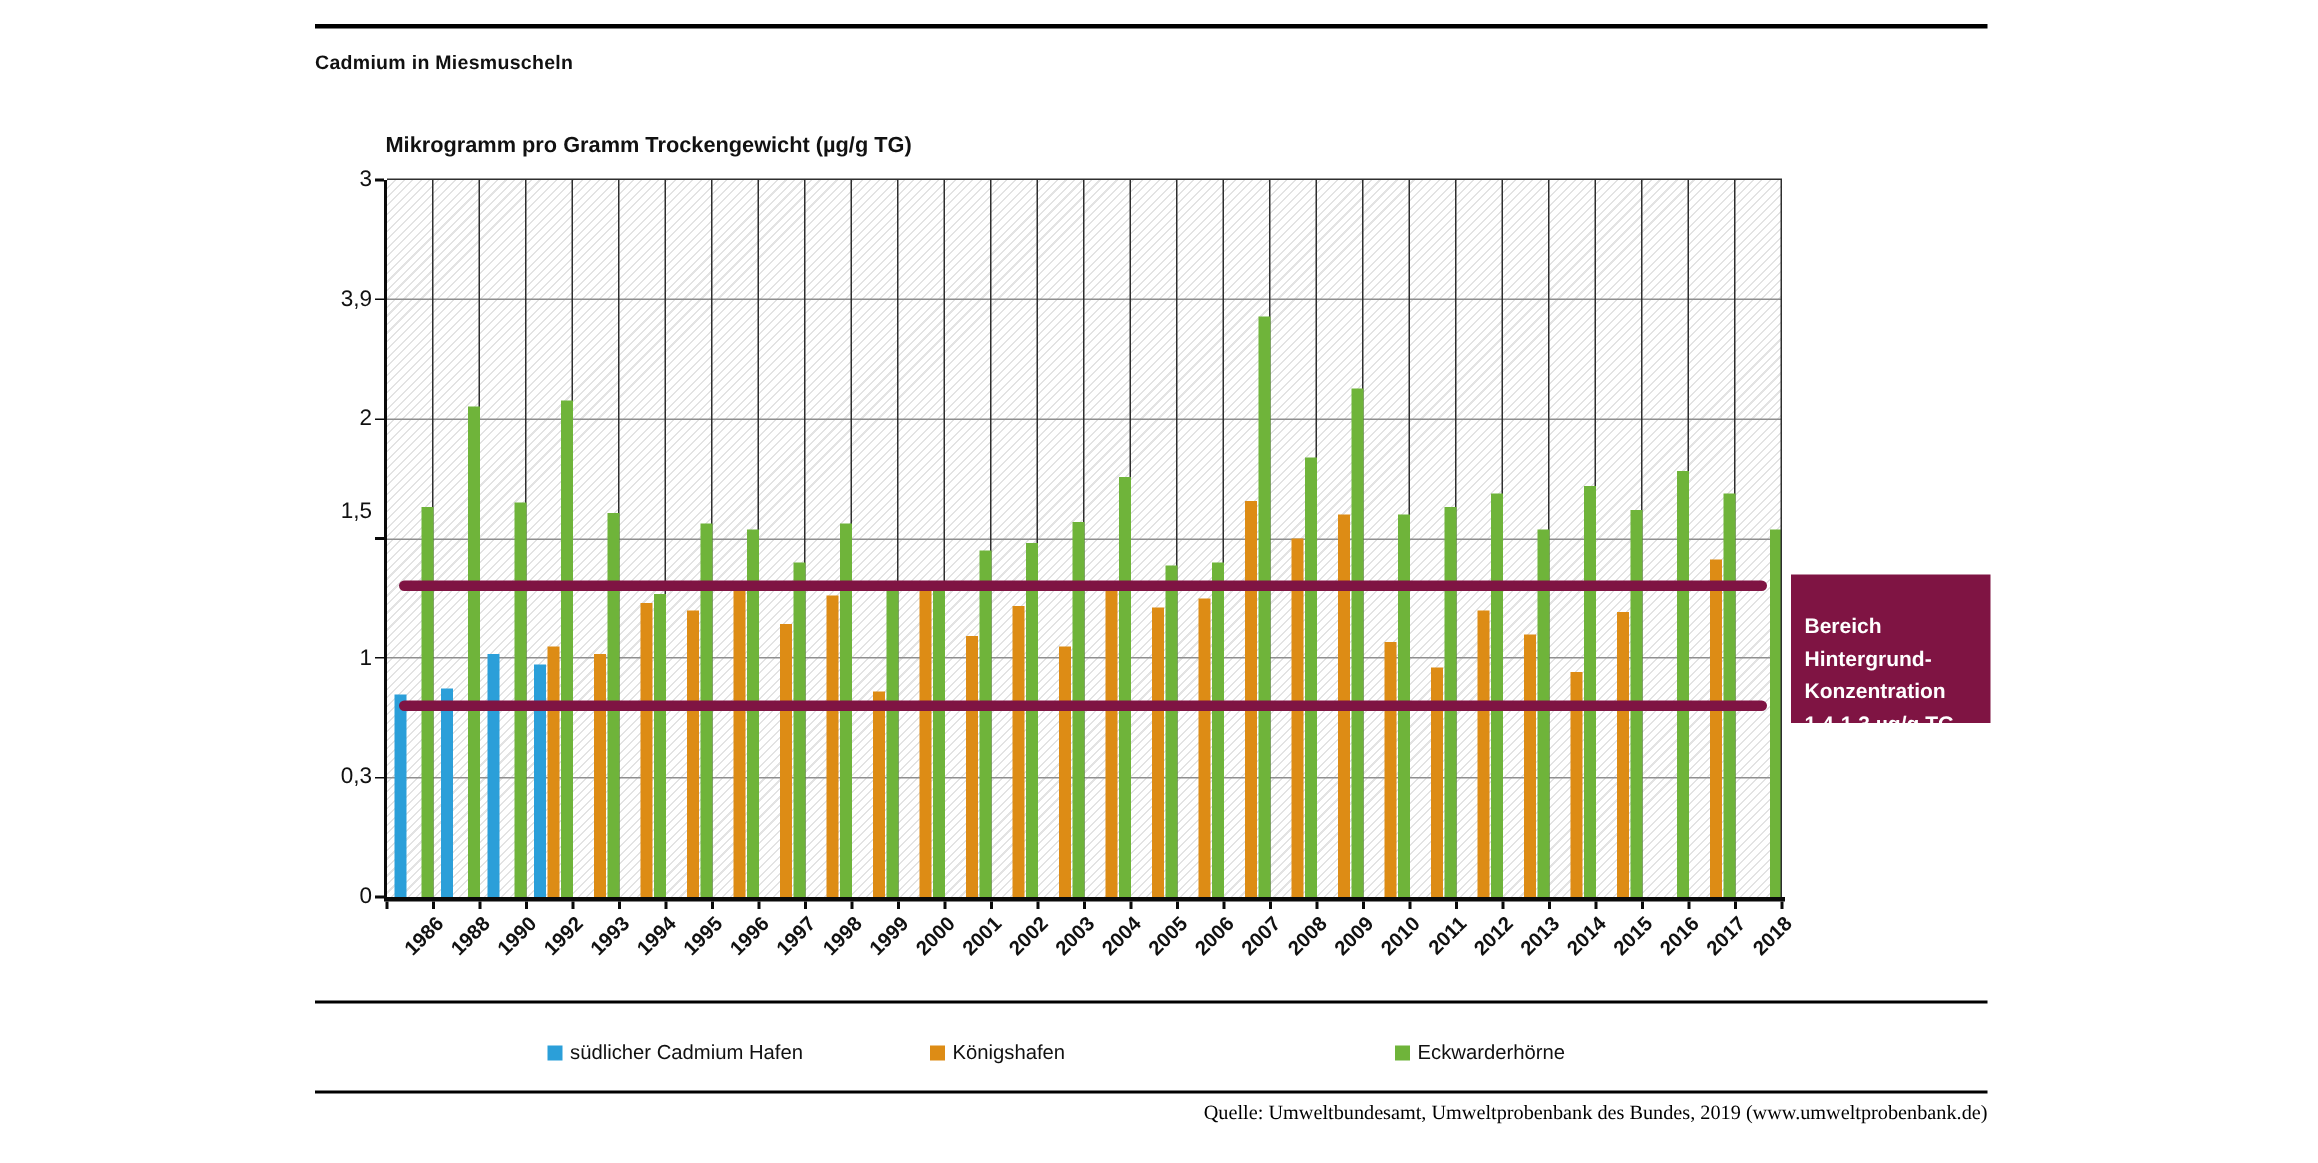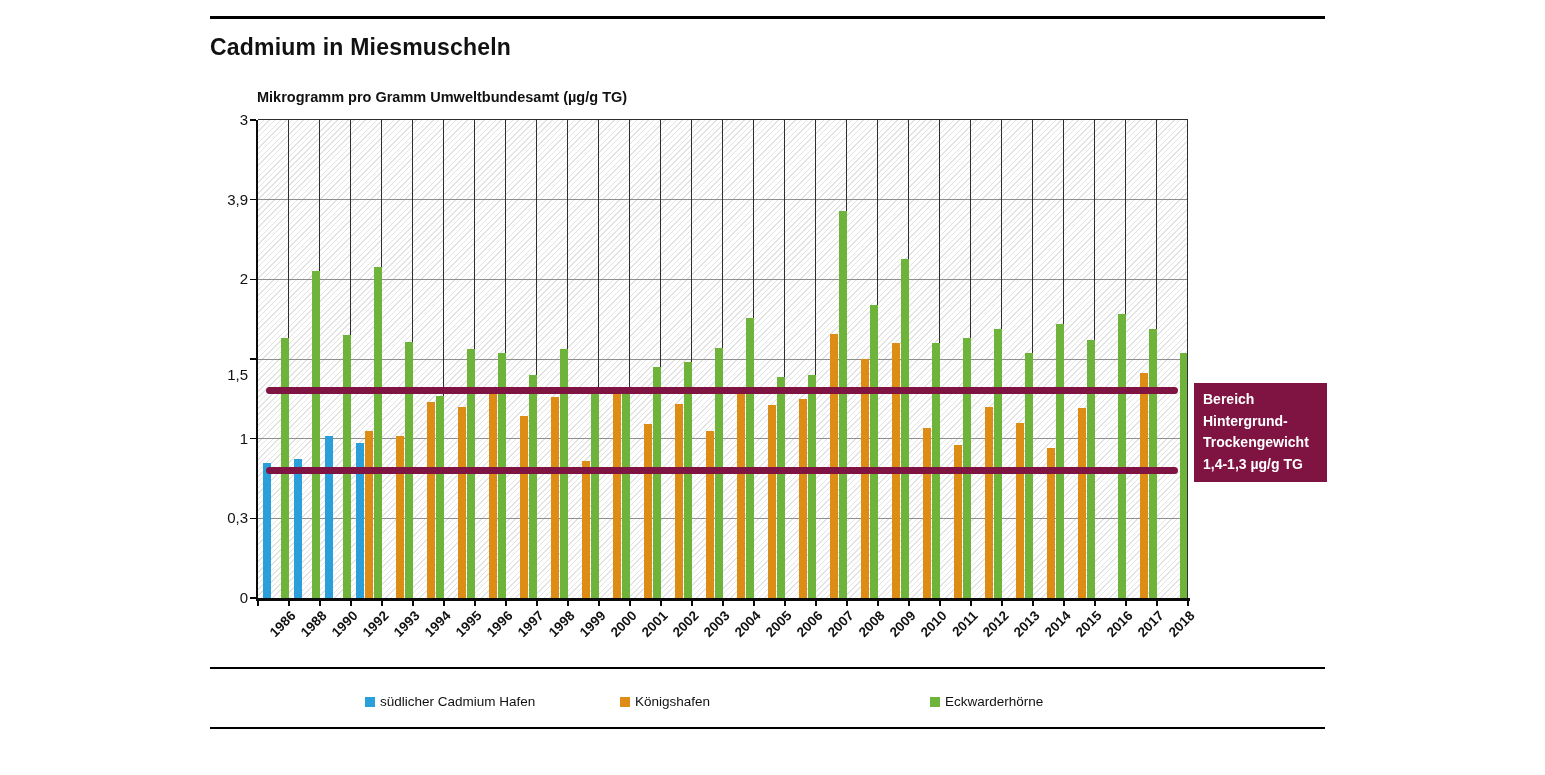--- a/index.html
+++ b/index.html
@@ -1,55 +1,55 @@
 <!DOCTYPE html>
 <html><head>
 <meta charset="utf-8">
 <style>
   html,body{margin:0;padding:0;background:#fff;}
   #page{position:relative;width:1545px;height:775px;background:#fff;overflow:hidden;
         font-family:"Liberation Sans",sans-serif;color:#111;}
   .rule{position:absolute;background:#000;}
-  #page-title{position:absolute;left:210px;top:34px;font-size:23px;font-weight:bold;letter-spacing:.2px;}
+  #page-title{position:absolute;left:210px;top:34px;font-size:13px;font-weight:bold;letter-spacing:.2px;}
   #axis-title{position:absolute;left:257px;top:89px;font-size:14.5px;font-weight:bold;}
   
   #plot{position:absolute;left:258px;top:120px;width:930px;height:478px;
         background:repeating-linear-gradient(-45deg,#ffffff 0px,#ffffff 3px,#e3e3e3 3px,#e3e3e3 4px);}
   .pborder{position:absolute;background:#2e2e2e;z-index:4;}
   .axisline{position:absolute;background:#0a0a0a;z-index:4;}
   .hgrid{position:absolute;left:0;width:930px;height:1px;background:#8f8f8f;z-index:1;}
   .group{position:absolute;top:0;height:478px;width:31px;box-sizing:border-box;z-index:2;}
   .group.bordered{border-right:1px solid #2e2e2e;}
   .bar{position:absolute;bottom:0;width:8.1px;z-index:2;}
   .refline{position:absolute;height:7px;border-radius:3.5px;z-index:3;}
   .ytick{position:absolute;width:6px;height:1.5px;background:#0a0a0a;z-index:4;}
   .xtick{position:absolute;width:1.5px;height:5px;background:#0a0a0a;z-index:4;}
   .ylabel{position:absolute;width:46px;text-align:right;font-size:15px;color:#111;}
   .xlabel{position:absolute;width:64px;text-align:right;font-size:13.5px;font-weight:600;
           transform:rotate(-45deg);transform-origin:100% 0%;white-space:nowrap;}
   
   #annotation-box{position:absolute;left:1194px;top:383px;width:133px;height:99px;box-sizing:border-box;
-          padding:6px 9px;color:#fff;font-size:14px;font-weight:bold;line-height:21.5px;white-space:nowrap;}
+          padding:24px 9px;color:#fff;font-size:14px;font-weight:bold;line-height:21.5px;white-space:nowrap;}
   
   .legend-item{position:absolute;top:694px;height:16px;}
   .legend-swatch{position:absolute;top:3px;left:0;width:10px;height:10px;}
   .legend-label{position:absolute;left:15px;top:0;font-size:13.5px;white-space:nowrap;}
   #source-line{position:absolute;right:220px;top:734px;font-family:"Liberation Serif",serif;
           font-size:13.5px;color:#000;white-space:nowrap;}
 </style>
 </head>
 <body>
 
 <div id="page">
 
   <div class="rule" style="left:210px;top:16px;width:1115px;height:2.5px;"></div>
 
   <div id="page-title">Cadmium in Miesmuscheln</div>
 
-  <div id="axis-title">Mikrogramm pro Gramm Umweltbundesamt (µg/g TG)</div>
+  <div id="axis-title">Mikrogramm pro Gramm Trockengewicht (µg/g TG)</div>
 
   <div id="plot">
     <div class="pborder" style="left:0;top:-1px;width:930px;height:1px;"></div>
     <div class="pborder" style="left:928.5px;top:0;width:1.5px;height:478px;"></div>
     <div class="axisline" style="left:-2px;top:0;width:2px;height:478px;"></div>
     <div class="axisline" style="left:-2px;top:478px;width:934px;height:3px;"></div>
   <div class="ytick" style="left: -8px; top: 477.25px;"></div>
       <div class="hgrid" style="top: 397.833px;"></div>
       <div class="ytick" style="left: -8px; top: 397.583px;"></div>
       <div class="hgrid" style="top: 318.167px;"></div>
@@ -211,21 +211,21 @@
       </div>
       <div class="xtick" style="left: 898.25px; top: 481px;"></div>
       <div class="xtick" style="left: 929.25px; top: 481px;"></div>
       <div class="refline" style="left: 8px; width: 912px; top: 267.367px; background: rgb(127, 20, 67);"></div>
       <div class="refline" style="left: 8px; width: 912px; top: 347.033px; background: rgb(127, 20, 67);"></div>
     </div>
 
   <div id="annotation-box" style="background: rgb(127, 20, 67);">
       <div>Bereich</div>
       <div>Hintergrund-</div>
-      <div>Trockengewicht</div>
+      <div>Konzentration</div>
       <div>1,4-1,3 µg/g TG</div>
     </div>
 
   <div class="rule" style="left:210px;top:667px;width:1115px;height:1.5px;"></div>
 
   <div id="legend">
       <div class="legend-item" style="left: 365px;">
         <div class="legend-swatch" style="background: rgb(43, 159, 217);"></div>
         <div class="legend-label">südlicher Cadmium Hafen</div>
       </div>
@@ -234,25 +234,26 @@
         <div class="legend-label">Königshafen</div>
       </div>
       <div class="legend-item" style="left: 930px;">
         <div class="legend-swatch" style="background: rgb(111, 180, 58);"></div>
         <div class="legend-label">Eckwarderhörne</div>
       </div>
     </div>
 
   <div class="rule" style="left:210px;top:727px;width:1115px;height:2px;"></div>
 
+  <div id="source-line">Quelle: Umweltbundesamt, Umweltprobenbank des Bundes, 2019 (www.umweltprobenbank.de)</div>
 
 <div class="ylabel" style="left: 202px; top: 589px;">0</div>
     <div class="ylabel" style="left: 202px; top: 509.333px;">0,3</div>
     <div class="ylabel" style="left: 202px; top: 429.667px;">1</div>
-    <div class="ylabel" style="left: 202px; top: 366px;">1,5</div>
+    <div class="ylabel" style="left: 202px; top: 332px;">1,5</div>
     <div class="ylabel" style="left: 202px; top: 270.333px;">2</div>
     <div class="ylabel" style="left: 202px; top: 190.667px;">3,9</div>
     <div class="ylabel" style="left: 202px; top: 111px;">3</div>
     <div class="xlabel" style="left: 224px; top: 608px;">1986</div>
     <div class="xlabel" style="left: 255px; top: 608px;">1988</div>
     <div class="xlabel" style="left: 286px; top: 608px;">1990</div>
     <div class="xlabel" style="left: 317px; top: 608px;">1992</div>
     <div class="xlabel" style="left: 348px; top: 608px;">1993</div>
     <div class="xlabel" style="left: 379px; top: 608px;">1994</div>
     <div class="xlabel" style="left: 410px; top: 608px;">1995</div>

